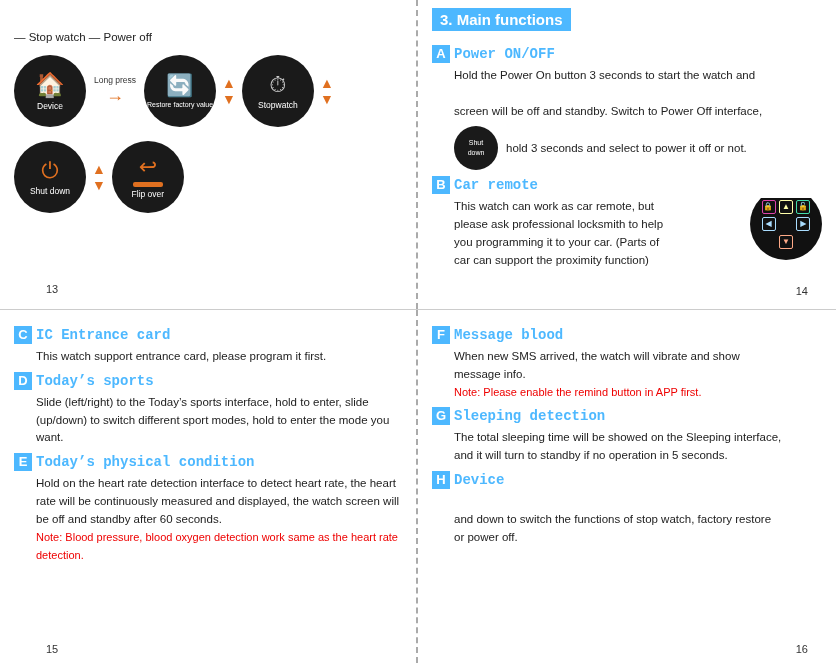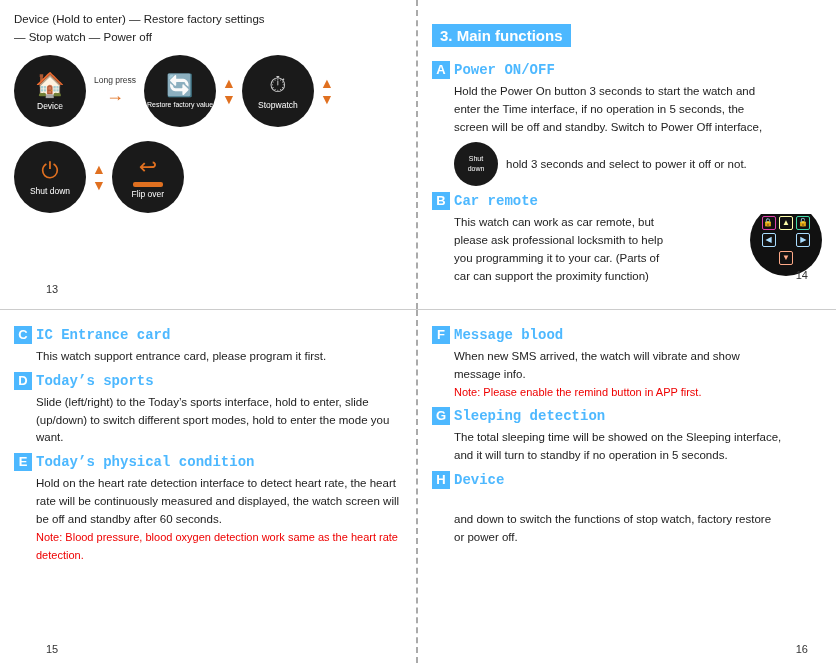--- a/index.html
+++ b/index.html
@@ -21,21 +21,21 @@
       border-bottom: 1px solid #ccc;
       height: 310px;
     }
     .left-panel {
       width: 418px;
       padding: 10px 14px;
       border-right: 2px dashed #aaa;
     }
     .right-panel {
       width: 418px;
-      padding: 24px 14px;
+      padding: 8px 14px;
     }
     
     .bottom-half {
       display: flex;
       height: 353px;
     }
     .bottom-left {
       width: 418px;
       padding: 10px 14px;
       border-right: 2px dashed #aaa;
@@ -280,21 +280,21 @@
 </head>
 <body>
 
 <div class="page-wrapper">
 
   <div class="top-half">
 
     <div class="left-panel">
       <div class="top-left-wrap">
         <div class="breadcrumb">
-          <span>Device (Hold to enter)  —  Restore factory settings</span><br>
+          <br>
           <span>—  Stop watch  —  Power off</span>
         </div>
 
         <div class="watch-row">
 
           <div class="watch-circle device">
             <span class="house-icon">🏠</span>
             <span class="watch-icon-label">Device</span>
           </div>
 
@@ -354,21 +354,21 @@
         
         <div class="section-header">3. Main functions</div>
 
         
         <div class="sec-title-row">
           <span class="sec-label">A</span>
           <span class="sec-title">Power ON/OFF</span>
         </div>
         <div class="sec-body">
           <span>Hold the Power On button 3 seconds to start the watch and</span><br>
-          <span>enter the Time interface, if no operation in 5 seconds, the</span><br>
+          <br>
           <span>screen will be off and standby. Switch to Power Off interface,</span><br>
           
           <div class="power-row" style="margin-left:0;">
             <div class="small-watch">
               <span>Shut</span>
               <span>down</span>
             </div>
             <span>hold 3 seconds and select to power it off or not.</span>
           </div>
         </div>

